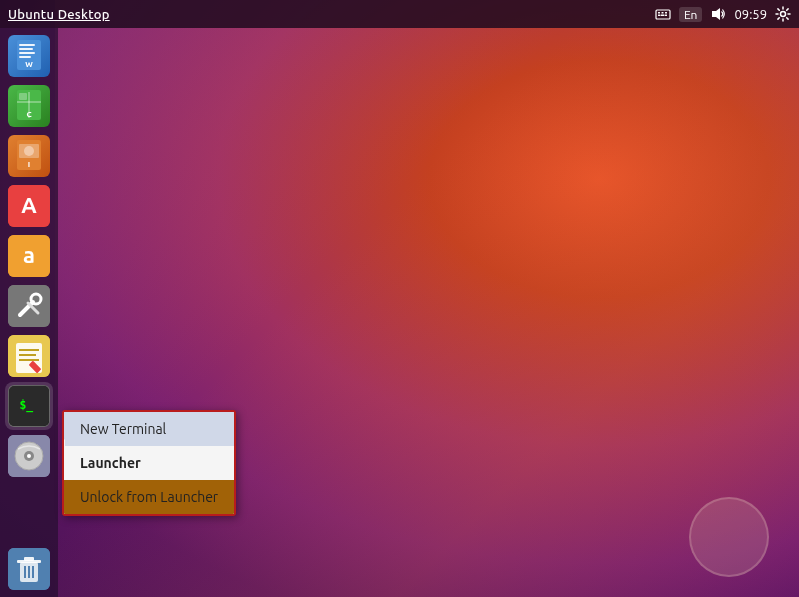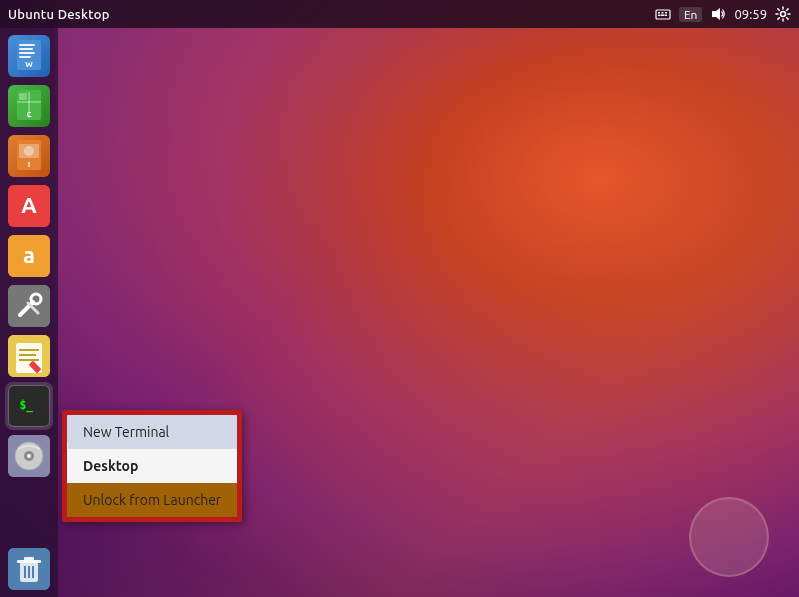--- a/index.html
+++ b/index.html
@@ -44,20 +44,21 @@
       justify-content: space-between;
       z-index: 100;
       padding: 0 8px;
     }
 
     .panel-title {
       color: #ffffff;
       font-size: 13px;
       font-weight: 500;
       letter-spacing: 0.3px;
+      text-decoration: underline;
     }
 
     .panel-right {
       display: flex;
       align-items: center;
       gap: 8px;
       color: #ffffff;
       font-size: 13px;
     }
 
@@ -184,21 +185,21 @@
       width: 42px; height: 42px;
       display: flex; align-items: center; justify-content: center;
     }
 
     
     .context-menu {
       position: absolute;
       left: 62px;
       top: 410px;
       background: #f5f5f5;
-      border: 5px solid #b91c1c;
+      border: 2px solid #b91c1c;
       border-radius: 3px;
       box-shadow: 2px 2px 8px rgba(0,0,0,0.4);
       z-index: 200;
       min-width: 170px;
       overflow: hidden;
     }
 
     .context-menu-item {
       padding: 9px 16px;
       font-size: 14px;
@@ -409,15 +410,15 @@
         <line x1="25" y1="18" x2="25" y2="30" stroke="#5080b0" stroke-width="2"></line>
       </svg>
     </div>
   </div>
 </div>
 
 <div class="deco-circle"></div>
 
 <div class="context-menu">
   <div class="context-menu-item highlighted">New Terminal</div>
-  <div class="context-menu-item bold-item">Desktop</div>
+  <div class="context-menu-item bold-item">Launcher</div>
   <div class="context-menu-item">Unlock from Launcher</div>
 </div>
 
 </body></html>

